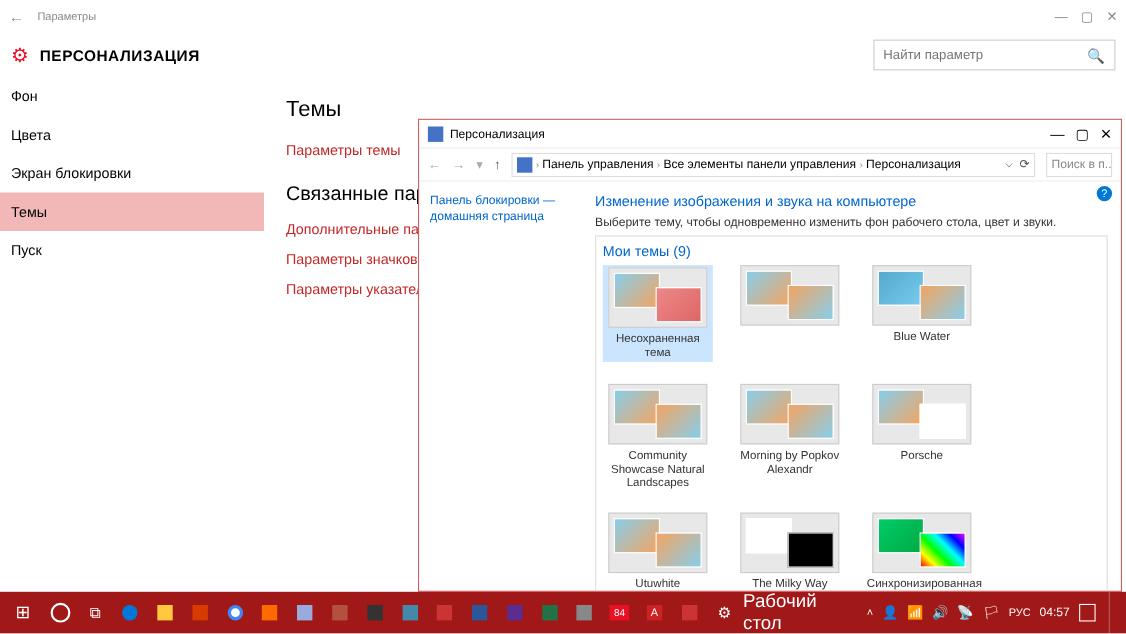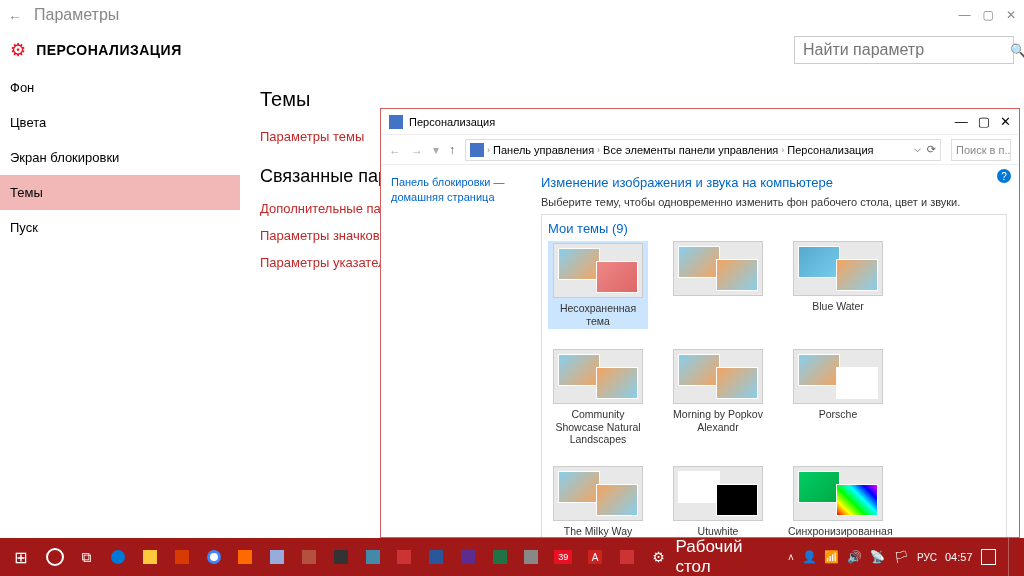--- a/index.html
+++ b/index.html
@@ -1,25 +1,25 @@
 <!DOCTYPE html>
 <html><head>
 <meta charset="utf-8">
 <style>
 *{margin:0;padding:0;box-sizing:border-box;font-family:'Segoe UI',Tahoma,sans-serif}
 body{width:1024px;height:576px;background:#fff;overflow:hidden;position:relative;font-size:12px}
 .titlebar{height:30px;display:flex;align-items:center;padding:0 8px;color:#888}
 .titlebar .back{margin-right:12px;font-size:14px;color:#888}
-.titlebar .title{font-size:16px}
+.titlebar .title{font-size:10px}
 .titlebar .controls{margin-left:auto;display:flex;gap:12px;color:#888}
 .header{height:40px;display:flex;align-items:center;padding:0 10px}
 .gear{color:#e81123;font-size:18px;margin-right:10px}
 .pagetitle{font-size:14px;font-weight:600;letter-spacing:0.5px}
 .search{margin-left:auto;width:220px;height:28px;border:1px solid #ccc;display:flex;align-items:center;padding:0 8px}
-.search input{border:0;outline:0;flex:1;font-size:16px}
+.search input{border:0;outline:0;flex:1;font-size:12px}
 .search .sicon{color:#888;font-size:13px}
 .body{display:flex;height:calc(100% - 115px)}
 .sidebar{width:240px;background:#fff}
 .sidebar .item{padding:10px 10px;font-size:13px;cursor:pointer}
 .sidebar .item.active{background:#f2b8b8}
 .main{flex:1;padding:18px 20px}
 .h1{font-size:20px;margin-bottom:18px}
 .link{color:#c02828;font-size:13px;margin-bottom:12px;display:block;cursor:pointer}
 .h2{font-size:18px;margin-top:22px;margin-bottom:14px}
 
@@ -179,25 +179,25 @@
           <div class="theme">
               <div class="thumb"></div>
               <div class="name">Morning by Popkov Alexandr</div>
             </div>
           <div class="theme">
               <div class="thumb"></div>
               <div class="name">Porsche</div>
             </div>
           <div class="theme">
               <div class="thumb"></div>
+              <div class="name">Utuwhite</div>
+            </div>
+          <div class="theme">
+              <div class="thumb"></div>
               <div class="name">The Milky Way</div>
-            </div>
-          <div class="theme">
-              <div class="thumb"></div>
-              <div class="name">Utuwhite</div>
             </div>
           <div class="theme">
               <div class="thumb"></div>
               <div class="name">Синхронизированная тема</div>
             </div>
         </div>
       </div>
     </div>
   </div>
 </div>
@@ -242,21 +242,21 @@
   <div class="tbicon">
       <div class="sq v"></div>
     </div>
   <div class="tbicon">
       <div class="sq x"></div>
     </div>
   <div class="tbicon">
       <div class="sq" style="background:#888"></div>
     </div>
   <div class="tbicon">
-      <div class="sq g">39</div>
+      <div class="sq g">84</div>
     </div>
   <div class="tbicon">
       <div class="sq" style="background:#c22;color:#fff;font-size:10px;display:flex;align-items:center;justify-content:center">A</div>
     </div>
   <div class="tbicon">
       <div class="sq" style="background:#c33"></div>
     </div>
   <div class="tbicon">
       <span style="color:#fff">⚙</span>
     </div>

